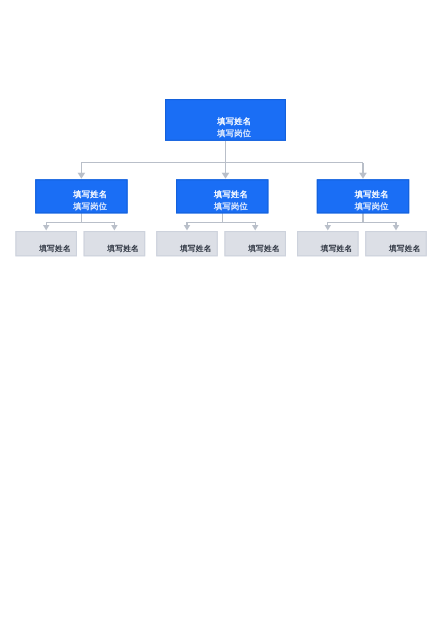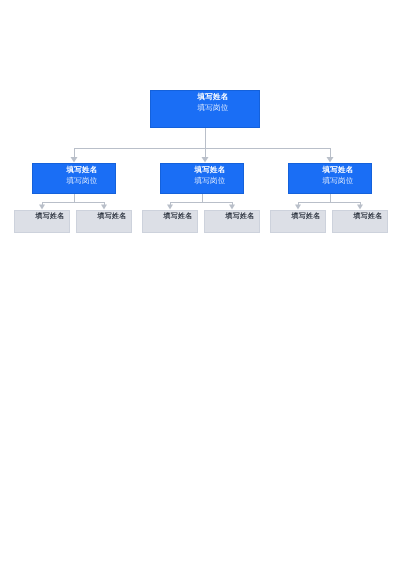--- a/index.html
+++ b/index.html
@@ -32,39 +32,39 @@
   }
 
   
   .node {
     position: absolute;
     z-index: 2;
     box-sizing: border-box;
     display: flex;
     flex-direction: column;
     align-items: center;
-    justify-content: flex-start;
+    justify-content: flex-end;
     text-align: center;
     padding-left: 16px;
   }
 
   .node-blue {
     background: #1a6ef5;
     border: 1px solid #1461db;
   }
   .node-blue .name {
     color: #ffffff;
     font-weight: bold;
     font-size: 7.5px;
     line-height: 11px;
     letter-spacing: 0.2px;
   }
   .node-blue .title {
     color: #e2ecfd;
-    font-weight: normal;
+    font-weight: bold;
     font-size: 7.5px;
     line-height: 11px;
     letter-spacing: 0.2px;
   }
 
   .node-gray {
     background: #dcdfe6;
     border: 1px solid #cdd2dc;
   }
   .node-gray .name {

